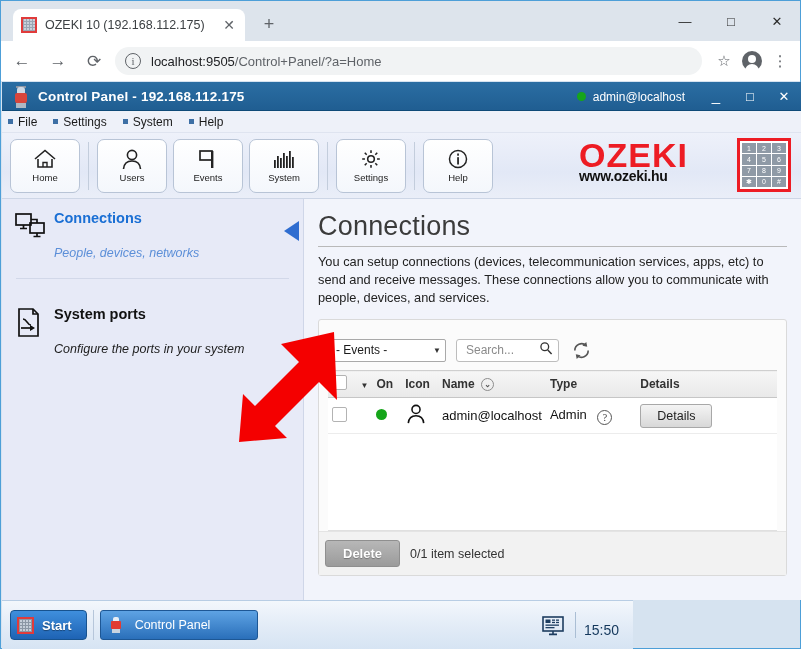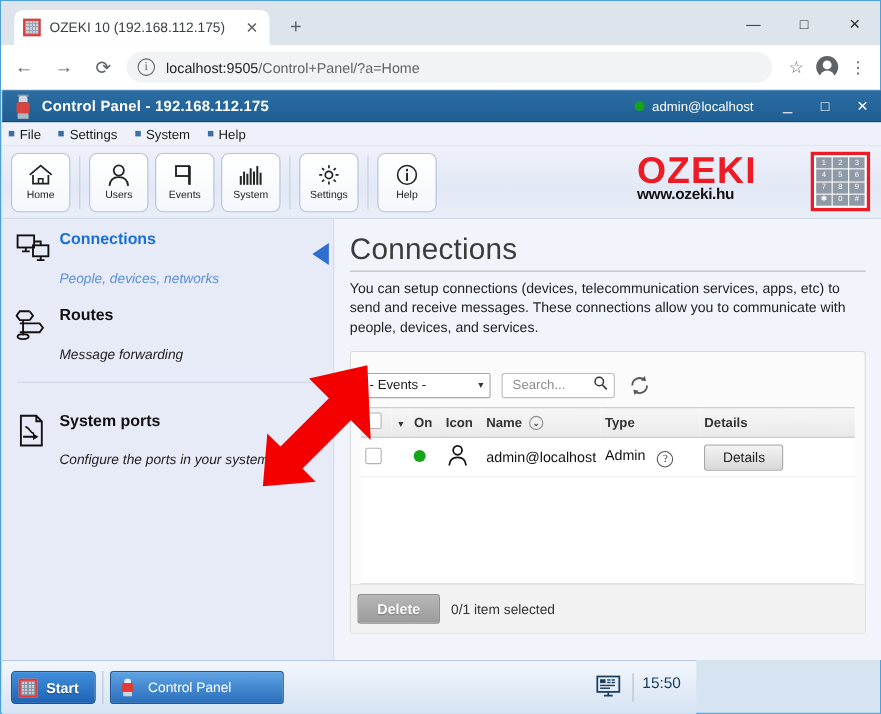--- a/index.html
+++ b/index.html
@@ -143,21 +143,21 @@
   }
   .menu-item .bullet { width: 5px; height: 5px; background: #3d6fa5; margin-right: 5px; }
 
   #toolbar {
     position: relative; height: 66px;
     background: linear-gradient(180deg,#eef1fa 0%,#e2e8f6 60%,#eaeef8 100%);
     display: flex; align-items: center; padding-left: 8px;
     border-bottom: 1px solid #cdd6e6;
   }
   .tbtn {
-    width: 54px; height: 54px; margin-right: 6px;
+    width: 70px; height: 54px; margin-right: 6px;
     background: linear-gradient(180deg,#ffffff 0%,#f4f7fc 100%);
     border: 1px solid #b8c4d6; border-radius: 7px;
     display: flex; flex-direction: column; align-items: center; justify-content: center;
     cursor: pointer;
   }
   .tbtn .lbl { font-size: 9.5px; color: #1c1c1c; margin-top: 2px; }
   .tbtn svg { display: block; }
   .tb-sep { width: 1px; height: 48px; background: #c3cddc; margin: 0 8px 0 2px; }
 
   #logo {
@@ -321,21 +321,21 @@
     background: linear-gradient(180deg,#5ea3e4 0%,#2a6fba 100%);
     border: 1px solid #1d5795;
     display: flex; align-items: center; cursor: pointer;
   }
   #task-cp .lbl { color: #fff; font-size: 12.5px; margin-left: 12px; }
   #task-cp .mini { width: 14px; height: 18px; position: relative; flex: 0 0 14px; }
   #task-cp .mini .h { position:absolute; left:4px; top:1px; width:6px; height:4px; background:#e8eef5; border-radius:2px 2px 0 0;}
   #task-cp .mini .b { position:absolute; left:2px; top:5px; width:10px; height:8px; background:#e23b33; border-radius:1px;}
   #task-cp .mini .l { position:absolute; left:3px; top:13px; width:8px; height:4px; background:#c9d4e1;}
   #tray {
-    margin-left: auto; display: flex; align-items: flex-start;
+    margin-left: auto; display: flex; align-items: flex-end;
   }
   #tray-screen {
     width: 28px; height: 24px; display: flex; align-items: center; justify-content: center;
     cursor: pointer;
   }
   #tray-sep { width: 1px; height: 26px; background: #aabed4; margin: 0 8px; }
   #clock { font-size: 14px; color: #14385c; margin-right: 6px; cursor: pointer; }
 
   
   #arrow {
@@ -534,37 +534,20 @@
                 </g>
               </svg>
           </div>
           <div class="side-txt">
             <div class="side-title">Connections</div>
             <div class="side-sub">People, devices, networks</div>
           </div>
           <div class="side-marker"></div>
         </div>
 
-        <div class="side-item">
-          <div class="side-ico">
-            <svg width="34" height="30" viewBox="0 0 34 30">
-                <g fill="none" stroke="#111" stroke-width="1.7">
-              <path d="M13 3 H4 L1 7 L4 11 H13"></path>
-                  <path d="M13 3 L16 7 L13 11"></path>
-              <path d="M4 14 H22 L25 18 L22 22 H4"></path>
-                  <path d="M7 11 V25"></path>
-              <ellipse cx="7" cy="26" rx="5" ry="2.3"></ellipse>
-                </g>
-              </svg>
-          </div>
-          <div class="side-txt">
-            <div class="side-title">Routes</div>
-            <div class="side-sub">Message forwarding</div>
-          </div>
-        </div>
 
         <div class="side-div"></div>
 
         <div class="side-item" style="padding-top:26px">
           <div class="side-ico">
             <svg width="34" height="32" viewBox="0 0 34 32">
                 <g fill="none" stroke="#111" stroke-width="1.7">
               <path d="M5 2 H19 L24 7 V29 H5 Z"></path>
                   <path d="M19 2 V7 H24"></path>
               <path d="M9 12 c4 0 4 6 8 6" stroke-width="1.5"></path>

